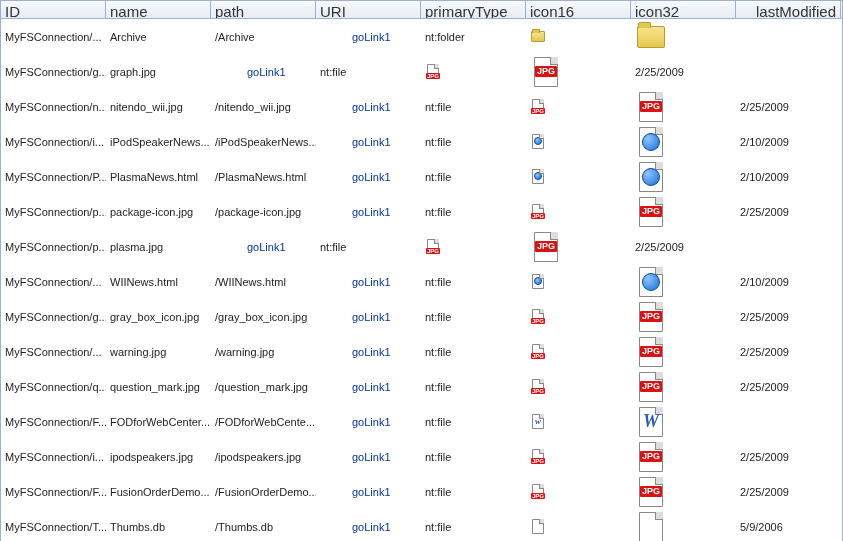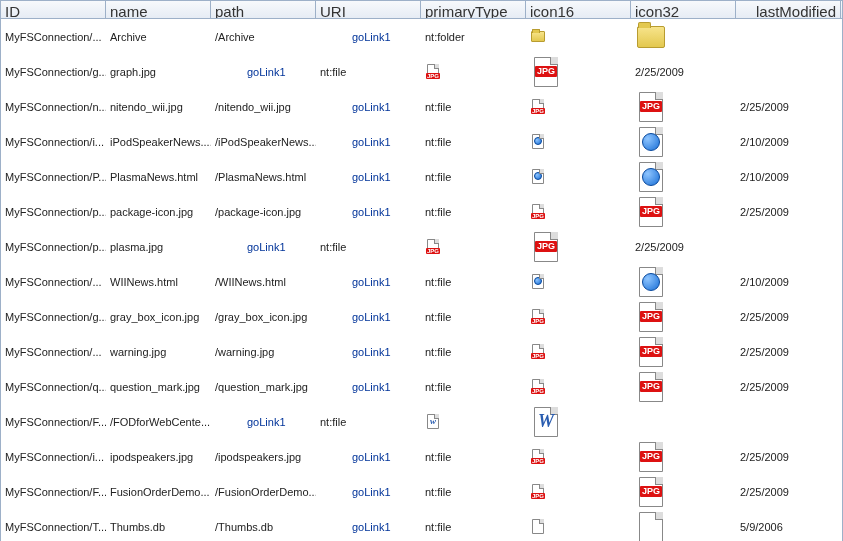--- a/index.html
+++ b/index.html
@@ -381,20 +381,21 @@
           <span class="ic32">
             <span class="page32">
               <span class="badge-jpg32">JPG</span>
             </span>
           </span>
         </div>
         <div class="body-cell col-lm">2/25/2009</div>
       </div>
       <div class="body-row">
         <div class="body-cell col-id">MyFSConnection/F...</div>
+        <div class="body-cell col-name">FODforWebCenter...</div>
         <div class="body-cell col-path">/FODforWebCente...</div>
         <div class="body-cell col-uri">
           <span class="link">goLink1</span>
         </div>
         <div class="body-cell col-ptype">nt:file</div>
         <div class="body-cell col-i16">
           <span class="ic16">
             <span class="page16">
               <span class="word16">w</span>
             </span>

